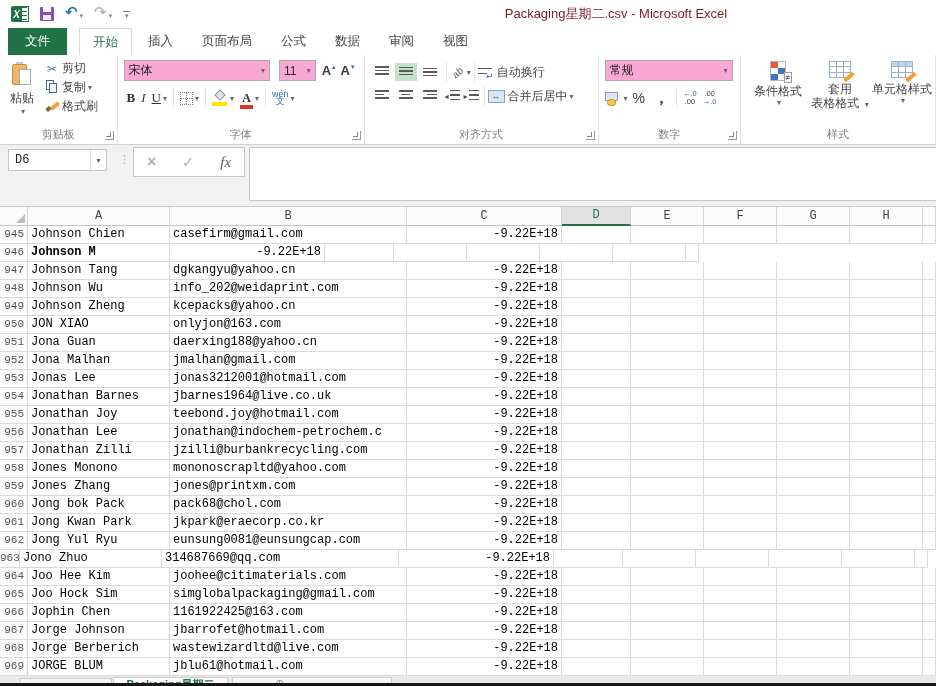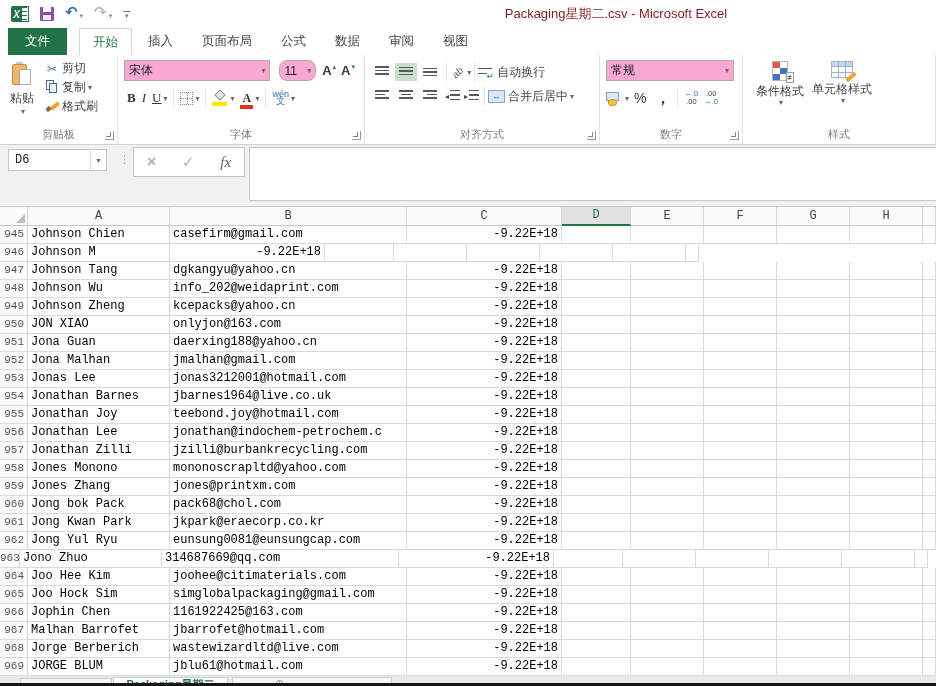--- a/index.html
+++ b/index.html
@@ -59,21 +59,21 @@
   .brush-ic { position:relative; width:14px; height:13px; display:inline-block; }
   .brush-ic .handle { position:absolute; left:5px; top:5px; width:10px; height:4px; background:#f0a22e; transform:rotate(-40deg); border-radius:1px; }
   .brush-ic .tip { position:absolute; left:1px; top:8px; width:5px; height:4px; background:#8a6d3b; transform:rotate(-40deg); }
 
   
   .g-font { width:247px; display:flex; flex-direction:column; padding:5px 4px 16px 6px; }
   .sel-box { height:21px; background:#f9a8d4; border:1px solid #ababab; display:flex; align-items:center; padding:0 4px; }
   .sel-box .tx { flex:1; font-size:12px; color:#222; }
   .frow1 { display:flex; align-items:center; }
   .fname { width:148px; }
-  .fsize { width:37px; margin-left:9px;border-radius:8px; }
+  .fsize { width:37px; margin-left:9px; }
   .grow-shrink { display:flex; align-items:center; margin-left:6px; color:#3a3a3a; font-weight:bold; }
   .gs { display:flex; align-items:flex-start; margin-right:5px; font-size:13px; }
   .gs .car { font-size:7px; color:#2e6fb7; margin-left:1px; }
   .frow2 { display:flex; align-items:center; margin-top:6px; height:22px; }
   .tbtn { display:flex; align-items:center; padding:0 3px; color:#333; }
   .b-b { font-weight:bold; font-size:13px; font-family:"Liberation Serif","DejaVu Serif",serif; }
   .b-i { font-style:italic; font-size:13px; font-family:"Liberation Serif","DejaVu Serif",serif; }
   .b-u { text-decoration:underline; font-size:13px; font-family:"Liberation Serif","DejaVu Serif",serif; }
   .border-ic { width:13px; height:13px; border:1px dotted #848484; position:relative; }
   .border-ic::before { content:""; position:absolute; left:50%; top:0; bottom:0; border-left:1px dotted #848484; }
@@ -391,20 +391,36 @@
             <i class="c4"></i>
             <i class="c5"></i>
             <i class="c6"></i>
           </span>
         <span class="badge">≠</span>
       </span>
       <span class="lbl">条件格式</span>
       <span class="dd">▾</span>
     </div>
     <div class="style-btn">
+      <span class="ic-table">
+          <i></i>
+          <i></i>
+          <i></i>
+          <i></i>
+          <i></i>
+          <i></i>
+          <i></i>
+          <i></i>
+          <i></i>
+          <span class="brush"></span>
+        </span>
+      <span class="lbl">套用</span>
+      <span class="lbl"><span>表格格式</span> <span class="dd">▾</span></span>
+    </div>
+    <div class="style-btn">
       <span class="ic-table blue">
           <i class="top"></i>
           <i class="top"></i>
           <i class="top"></i>
           <i></i>
           <i></i>
           <i></i>
           <i></i>
           <i></i>
           <i></i>
@@ -451,21 +467,21 @@
       <div class="cell num" style="width: 155px;">-9.22E+18</div>
       <div class="cell" style="width: 69px;"></div>
       <div class="cell" style="width: 73px;"></div>
       <div class="cell" style="width: 73px;"></div>
       <div class="cell" style="width: 73px;"></div>
       <div class="cell" style="width: 73px;"></div>
       <div class="cell" style="width: 13px;"></div>
     </div>
     <div class="grow">
       <div class="rn" style="width: 28px;">946</div>
-      <div class="cell" style="width: 142px;">Johnson M</div>
+      <div class="cell" style="width: 142px; font-weight: bold;">Johnson M</div>
       <div class="cell num" style="width: 155px;">-9.22E+18</div>
       <div class="cell" style="width: 69px;"></div>
       <div class="cell" style="width: 73px;"></div>
       <div class="cell" style="width: 73px;"></div>
       <div class="cell" style="width: 73px;"></div>
       <div class="cell" style="width: 73px;"></div>
       <div class="cell" style="width: 13px;"></div>
     </div>
     <div class="grow">
       <div class="rn" style="width: 28px;">947</div>
@@ -702,21 +718,21 @@
       <div class="cell num" style="width: 155px;">-9.22E+18</div>
       <div class="cell" style="width: 69px;"></div>
       <div class="cell" style="width: 73px;"></div>
       <div class="cell" style="width: 73px;"></div>
       <div class="cell" style="width: 73px;"></div>
       <div class="cell" style="width: 73px;"></div>
       <div class="cell" style="width: 13px;"></div>
     </div>
     <div class="grow">
       <div class="rn" style="width: 28px;">967</div>
-      <div class="cell" style="width: 142px;">Malhan Barrofet</div>
+      <div class="cell" style="width: 142px;">Jorge Johnson</div>
       <div class="cell" style="width: 237px;">jbarrofet@hotmail.com</div>
       <div class="cell num" style="width: 155px;">-9.22E+18</div>
       <div class="cell" style="width: 69px;"></div>
       <div class="cell" style="width: 73px;"></div>
       <div class="cell" style="width: 73px;"></div>
       <div class="cell" style="width: 73px;"></div>
       <div class="cell" style="width: 73px;"></div>
       <div class="cell" style="width: 13px;"></div>
     </div>
     <div class="grow">

